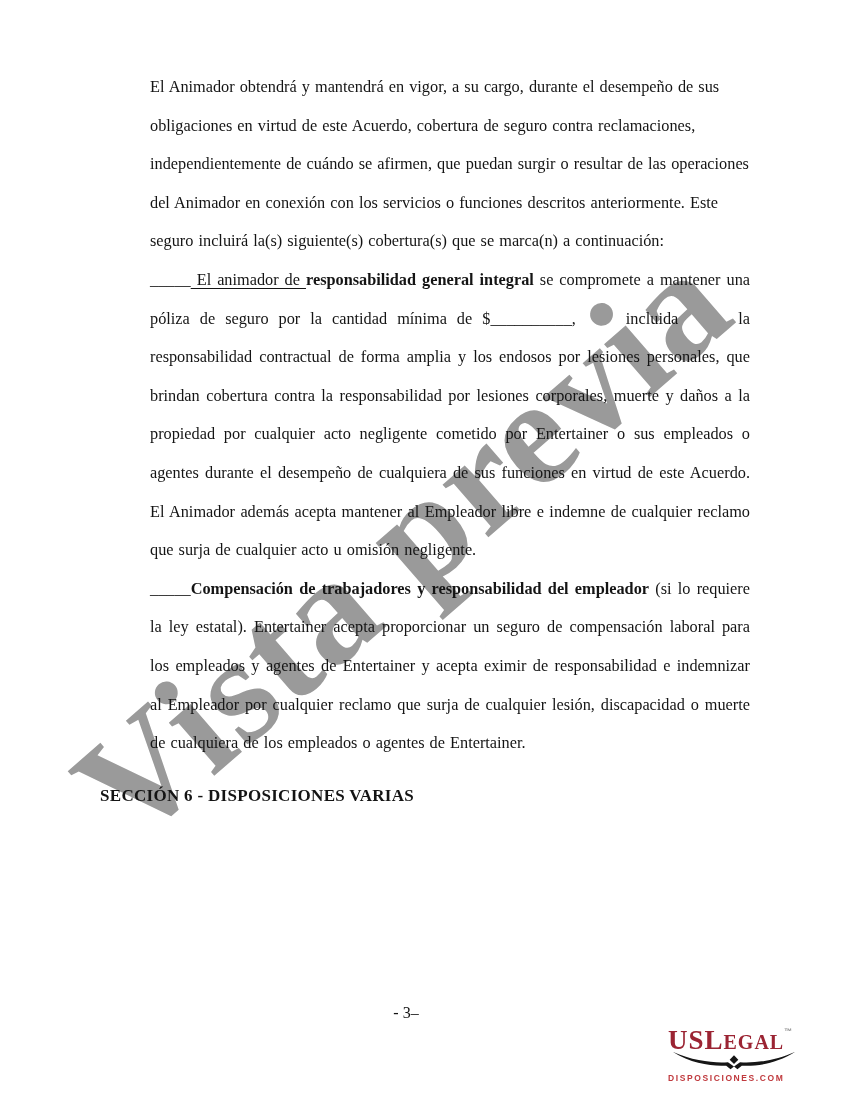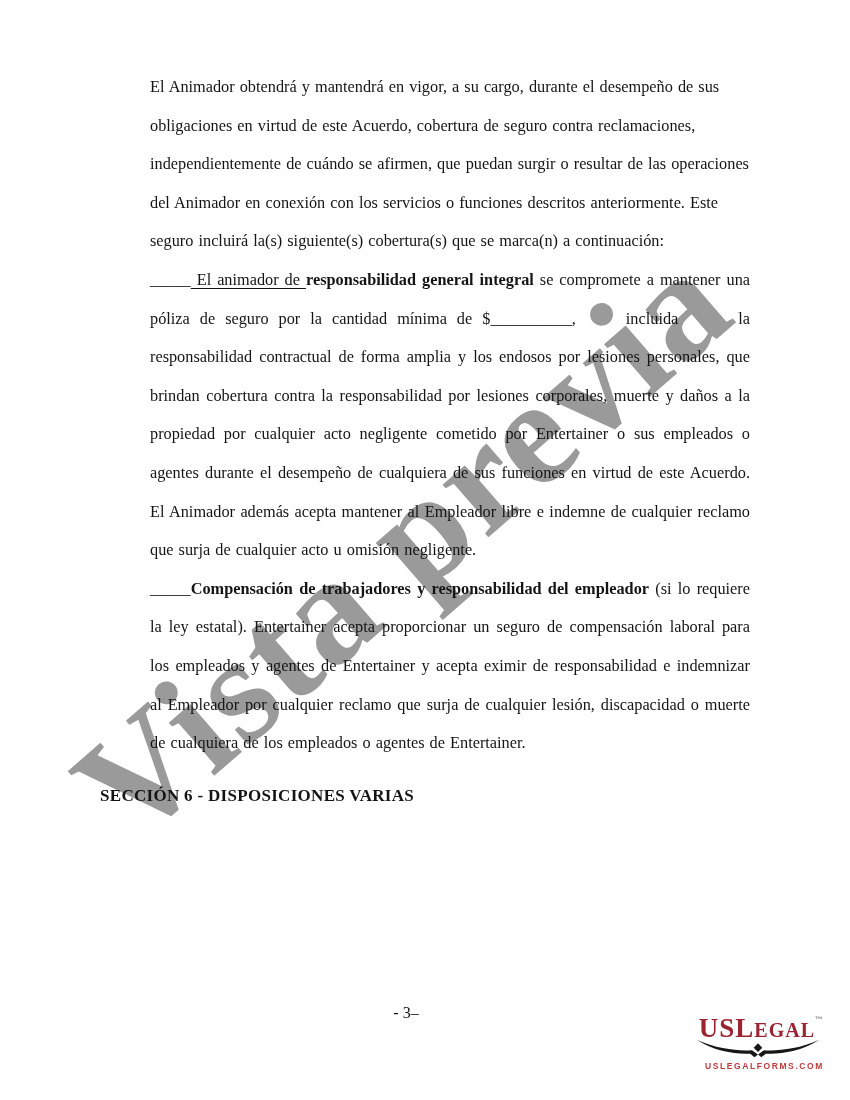--- a/index.html
+++ b/index.html
@@ -69,23 +69,23 @@
     left:0;
     top:1004px;
     width:812px;
     text-align:center;
     font-size:16px;
     z-index:1;
   }
   .logo {
     position:absolute;
     right:26px;
-    bottom:30px;
+    bottom:18px;
     width:156px;
-    text-align:right;
+    text-align:left;
     z-index:1;
     line-height:1;
   }
   .logo-text {
     font-family:"Liberation Serif", serif;
     font-weight:bold;
     color:#9b2433;
     letter-spacing:1px;
     white-space:nowrap;
   }
@@ -133,16 +133,16 @@
   <div class="page-number">- 3–</div>
 
   <div class="logo">
     <div class="logo-text"><span class="logo-big">USL</span><span class="logo-small">EGAL</span><span class="logo-tm">™</span></div>
     <div class="logo-eagle">
       <svg viewBox="0 0 150 22" width="132" height="19" aria-hidden="true">
         <path d="M4 1 C 28 12, 52 14, 68 13 L 75 18 L 82 13 C 98 14, 122 12, 146 1 C 124 15, 100 18, 84 17 L 79 21 L 75 18 L 71 21 L 66 17 C 50 18, 26 15, 4 1 Z" fill="#161616"></path>
         <path d="M70 10 L75 5 L80 10 L75 15 Z" fill="#161616"></path>
       </svg>
     </div>
-    <div class="logo-tagline">USLEGALFORMS.COM</div>
+    <div class="logo-tagline">DISPOSICIONES.COM</div>
   </div>
 
 </div>
 
 </body></html>

